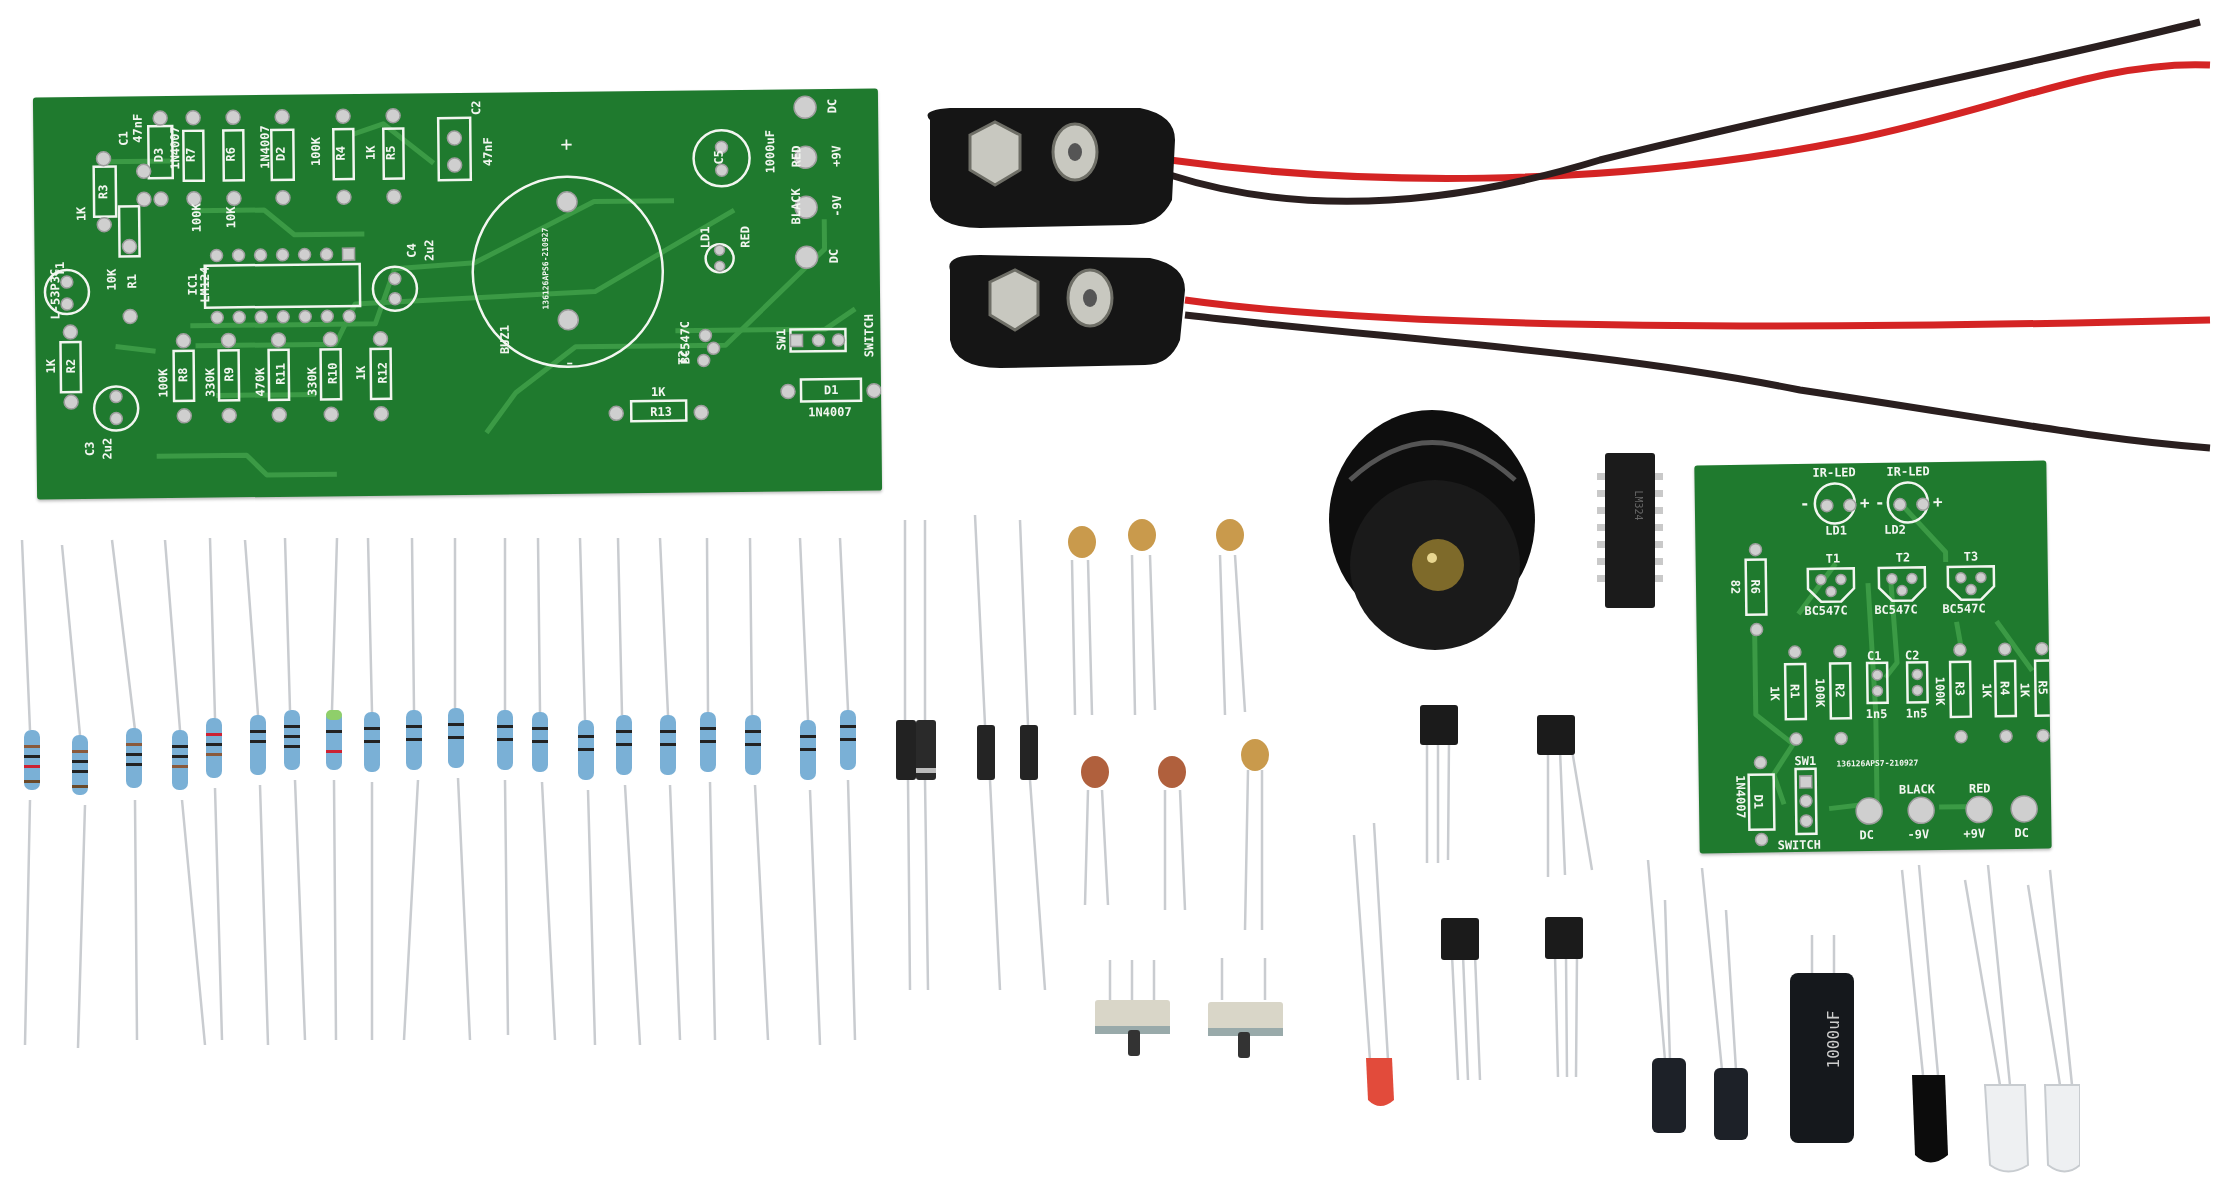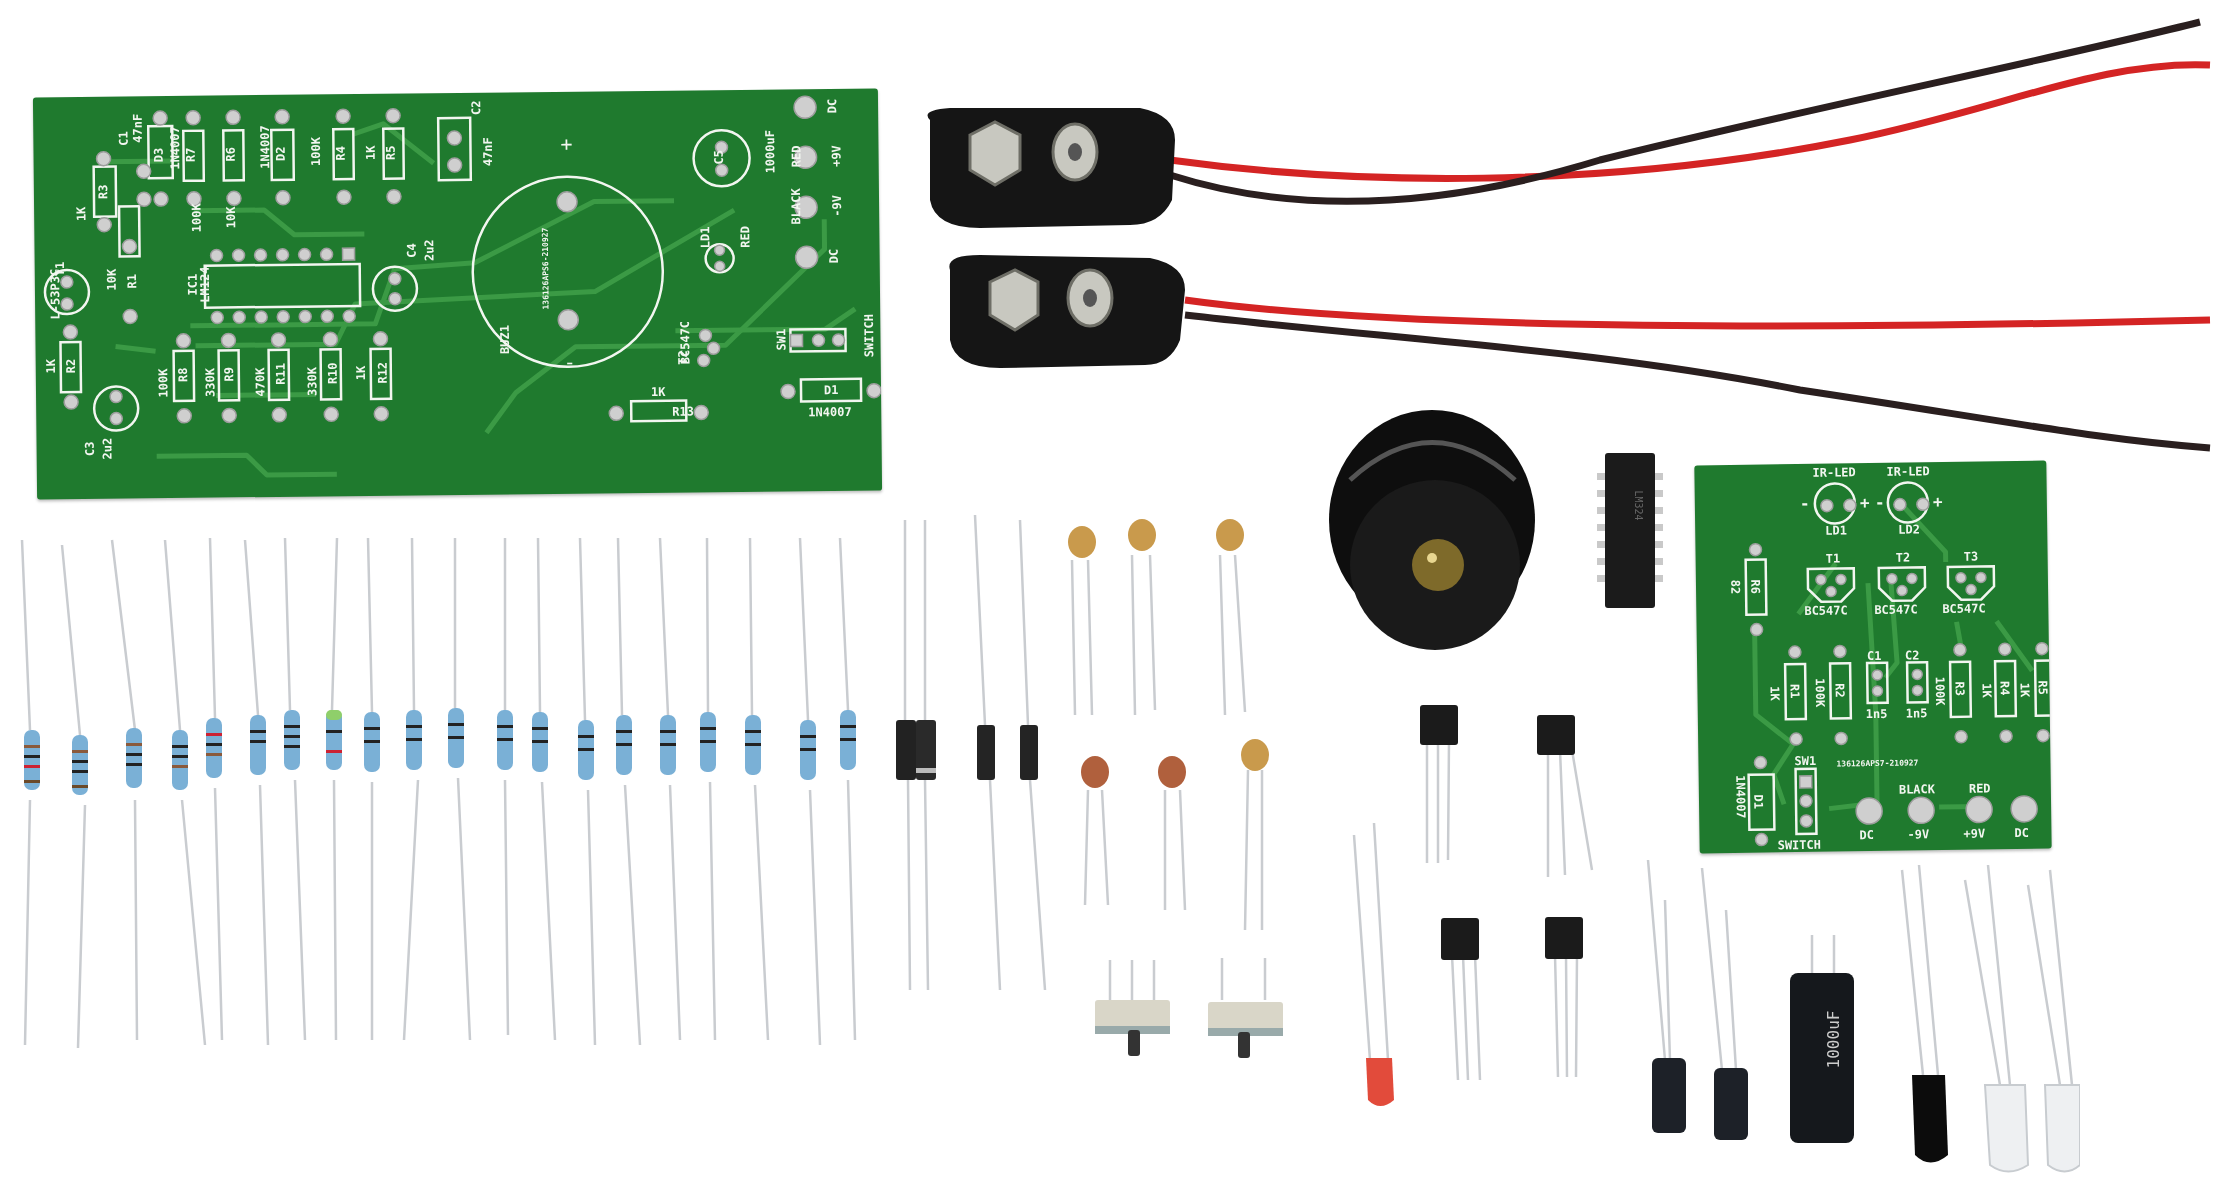--- a/index.html
+++ b/index.html
@@ -170,21 +170,21 @@
     <span class="abs" style="left:527px;top:40px;font-size:20px;font-weight:normal;">+</span>
     <span class="abs" style="left:528px;top:258px;font-size:20px;font-weight:normal;">-</span>
     <span class="abs" style="left:660px;top:140px;transform:rotate(-90deg);">LD1</span>
     <span class="abs" style="left:700px;top:140px;transform:rotate(-90deg);">RED</span>
     <span class="abs" style="left:640px;top:260px;transform:rotate(-90deg);">T2</span>
     <span class="abs" style="left:628px;top:245px;transform:rotate(-90deg);">BC547C</span>
     <span class="abs" style="left:735px;top:243px;transform:rotate(-90deg);">SW1</span>
     <span class="abs" style="left:812px;top:240px;transform:rotate(-90deg);">SWITCH</span>
     <span class="abs" style="left:788px;top:294px;">D1</span>
     <span class="abs" style="left:772px;top:316px;">1N4007</span>
-    <span class="abs" style="left:636px;top:314px;">R13</span>
+    <span class="abs" style="left:614px;top:314px;">R13</span>
     <span class="abs" style="left:615px;top:294px;">1K</span>
     <span class="abs" style="left:28px;top:262px;transform:rotate(-90deg);">R2</span>
     <span class="abs" style="left:8px;top:262px;transform:rotate(-90deg);">1K</span>
     <span class="abs" style="left:46px;top:345px;transform:rotate(-90deg);">C3</span>
     <span class="abs" style="left:60px;top:345px;transform:rotate(-90deg);">2u2</span>
     <span class="abs" style="left:140px;top:272px;transform:rotate(-90deg);">R8</span>
     <span class="abs" style="left:113px;top:280px;transform:rotate(-90deg);">100K</span>
     <span class="abs" style="left:186px;top:272px;transform:rotate(-90deg);">R9</span>
     <span class="abs" style="left:160px;top:280px;transform:rotate(-90deg);">330K</span>
     <span class="abs" style="left:234px;top:272px;transform:rotate(-90deg);">R11</span>
@@ -517,21 +517,21 @@
     </g>
   </svg>
   <div class="abs" style="left:0;top:0;width:352px;height:388px;color:#f2f6f0;font-weight:bold;font-size:12px;">
     <span class="abs" style="left:118px;top:2px;">IR-LED</span>
     <span class="abs" style="left:192px;top:2px;">IR-LED</span>
     <span class="abs" style="left:105px;top:30px;font-size:16px;">-</span>
     <span class="abs" style="left:165px;top:30px;font-size:16px;">+</span>
     <span class="abs" style="left:180px;top:30px;font-size:16px;">-</span>
     <span class="abs" style="left:238px;top:30px;font-size:16px;">+</span>
     <span class="abs" style="left:130px;top:60px;">LD1</span>
-    <span class="abs" style="left:203px;top:60px;">LD2</span>
+    <span class="abs" style="left:189px;top:60px;">LD2</span>
     <span class="abs" style="left:130px;top:88px;">T1</span>
     <span class="abs" style="left:200px;top:88px;">T2</span>
     <span class="abs" style="left:268px;top:88px;">T3</span>
     <span class="abs" style="left:108px;top:140px;">BC547C</span>
     <span class="abs" style="left:178px;top:140px;">BC547C</span>
     <span class="abs" style="left:246px;top:140px;">BC547C</span>
     <span class="abs" style="left:52px;top:115px;transform:rotate(90deg);">R6</span>
     <span class="abs" style="left:32px;top:115px;transform:rotate(90deg);">82</span>
     <span class="abs" style="left:90px;top:220px;transform:rotate(90deg);">R1</span>
     <span class="abs" style="left:70px;top:222px;transform:rotate(90deg);">1K</span>

